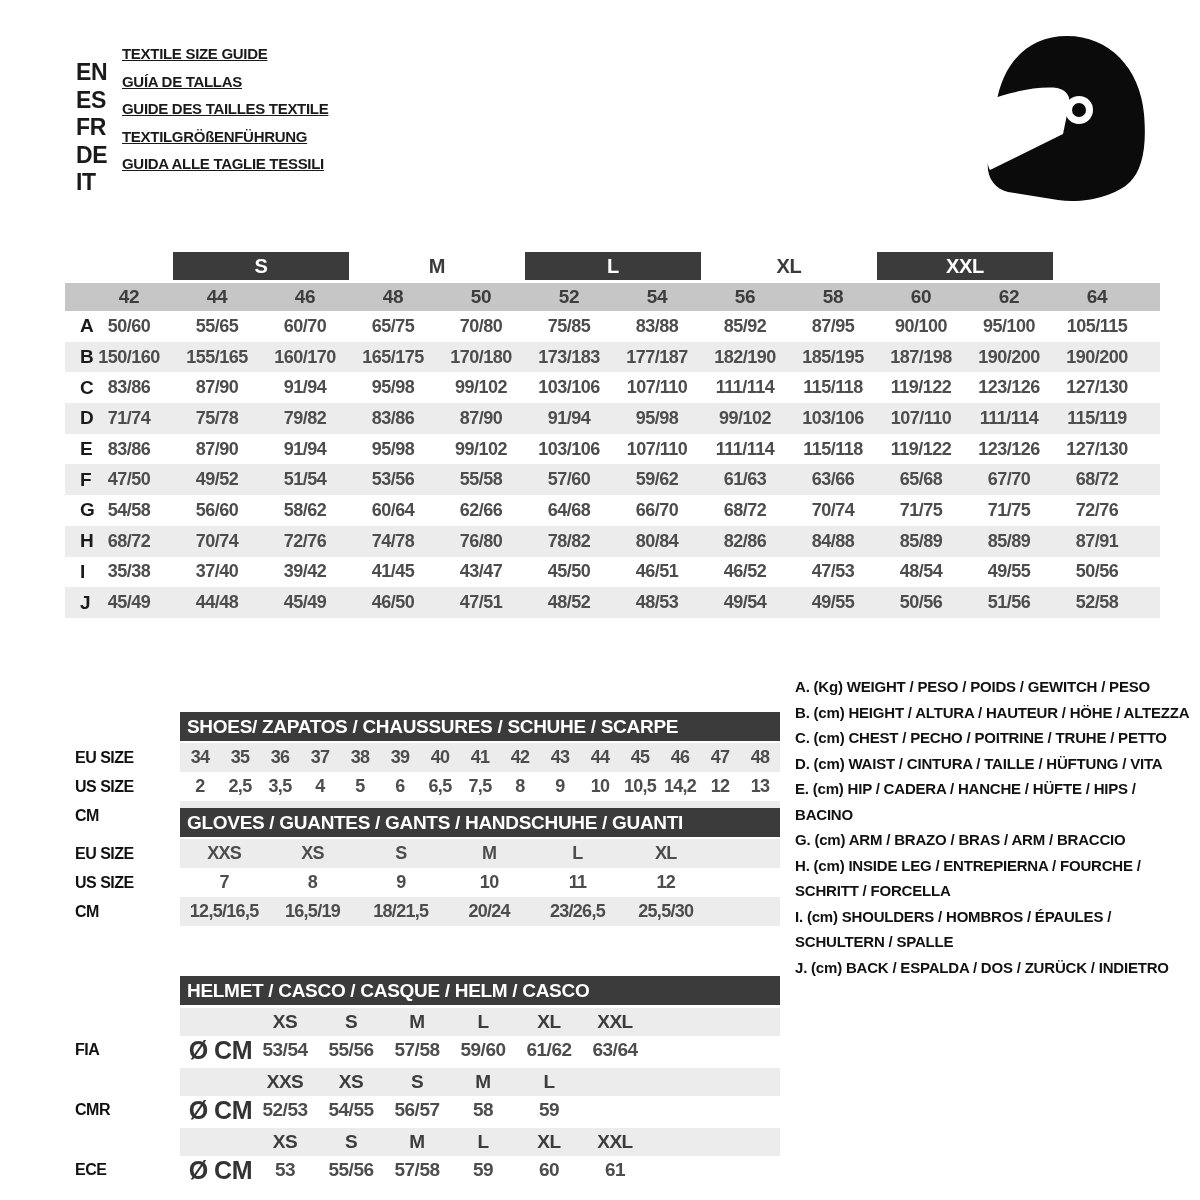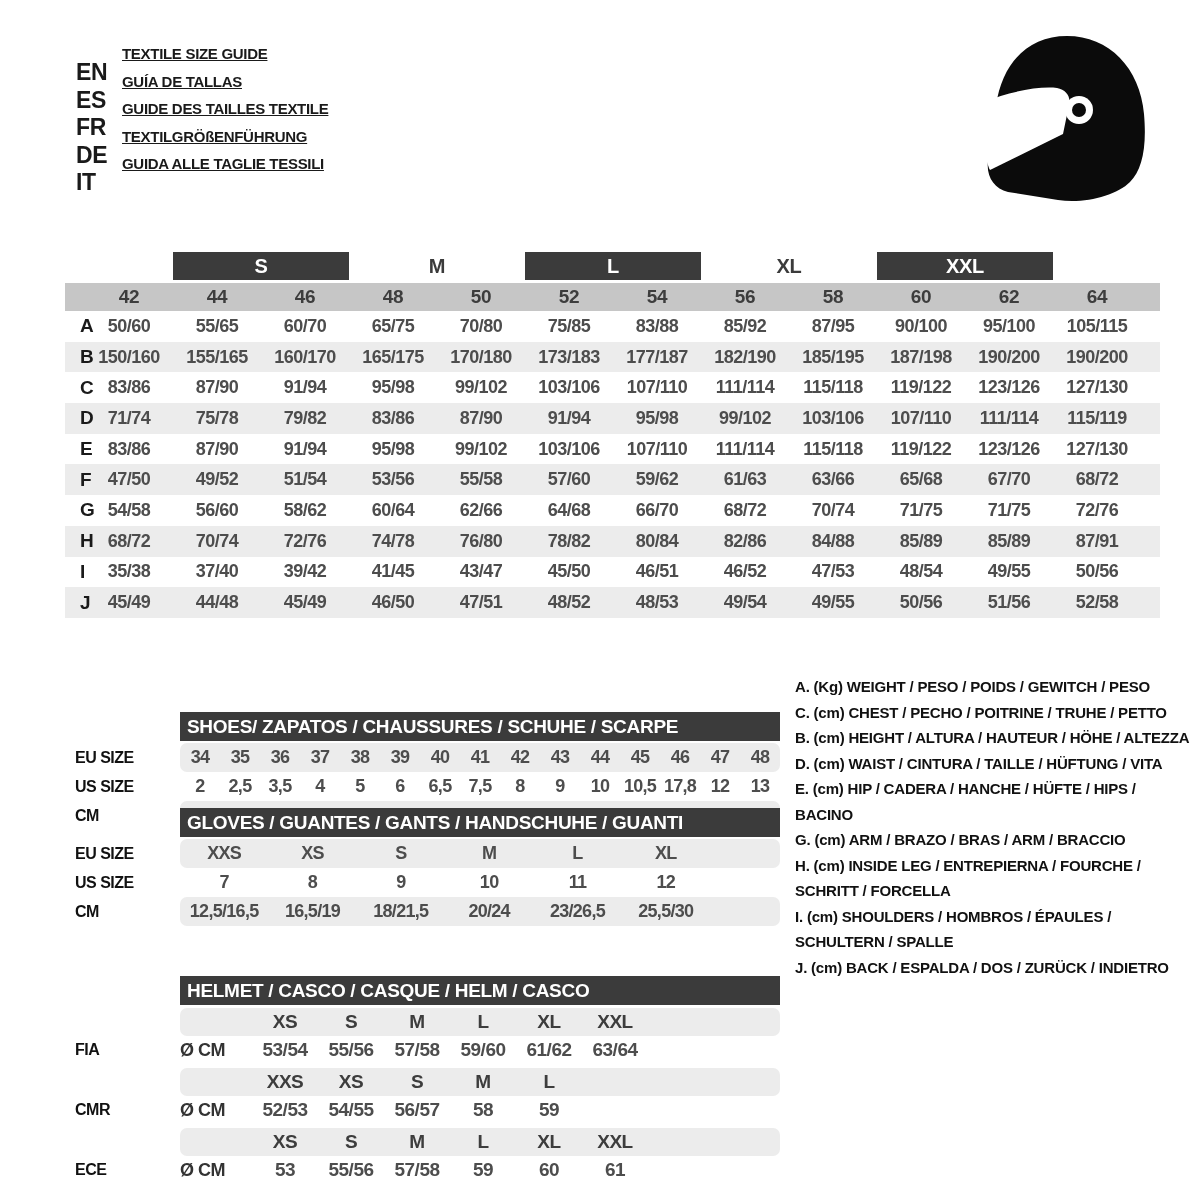--- a/index.html
+++ b/index.html
@@ -47,30 +47,30 @@
   #helmets{ top:976px; }
   .sec-bar { margin-left:115px; width:600px; height:29px; background:var(--c-dark,#3b3b3b);
              color:#fff; font-weight:bold; font-size:19px; letter-spacing:-0.3px;
              display:flex; align-items:center; padding-left:7px; }
   .sec-rows { display:flex; flex-direction:column; }
   .sec-row { position:relative; height:29px; }
   .sec-row.first { margin-top:2px; }
   .sec-label { position:absolute; left:10px; top:50%; transform:translateY(-50%);
                font-weight:bold; font-size:16px; letter-spacing:-0.5px; color:#111; }
   .sec-band { position:absolute; left:115px; top:0; width:600px; height:100%; }
-  .sec-band.shaded { background:var(--c-band,#ececec);border-radius:7px; }
+  .sec-band.shaded { background:var(--c-band,#ececec); }
   .sec-cells { display:flex; height:100%; align-items:center; }
   .sec-cells .scell { flex:1; text-align:center; font-weight:bold; font-size:18px;
                       color:var(--c-val,#4d4d4d); letter-spacing:-0.7px; }
   
   #helmets .sec-row { height:28px; }
   #helmets .sec-row.hdr { margin-top:3px; }
   #helmets .sec-row.hdr2 { margin-top:4px; }
   .hcells { display:flex; height:100%; align-items:center; }
-  .hunit { width:72px; text-align:left; font-weight:bold; font-size:18px;
+  .hunit { width:72px; text-align:right; font-weight:bold; font-size:25px;
            color:#333; letter-spacing:-0.5px; }
   .hcell { width:66px; text-align:center; font-weight:bold; font-size:19px;
            color:var(--c-val,#4d4d4d); letter-spacing:-0.5px; }
   .hcell.szhdr { color:#3d3d3d; }
 
   
   .legend { position:absolute; left:795px; top:674px; width:400px; }
   .legend-item { font-weight:bold; font-size:15px; line-height:25.5px;
                  letter-spacing:-0.2px; color:#111; }
 </style>
@@ -345,21 +345,21 @@
               <span class="scell">3,5</span>
               <span class="scell">4</span>
               <span class="scell">5</span>
               <span class="scell">6</span>
               <span class="scell">6,5</span>
               <span class="scell">7,5</span>
               <span class="scell">8</span>
               <span class="scell">9</span>
               <span class="scell">10</span>
               <span class="scell">10,5</span>
-              <span class="scell">17,8</span>
+              <span class="scell">14,2</span>
               <span class="scell">12</span>
               <span class="scell">13</span>
             </div>
          </div>
        </div>
         <div class="sec-row ">
          <span class="sec-label">CM</span>
          <div class="sec-band shaded">
            <div class="sec-cells" style="width:600px">
               <span class="scell">23</span>
@@ -508,22 +508,22 @@
               <span class="hcell">60</span>
               <span class="hcell">61</span>
             </div>
        </div>
      </div>
       </div>
   </div>
 
   <div class="legend" id="legendList">
       <div class="legend-item">A. (Kg) WEIGHT / PESO / POIDS / GEWITCH / PESO</div>
+      <div class="legend-item">B. (cm) HEIGHT / ALTURA / HAUTEUR / HÖHE / ALTEZZA</div>
       <div class="legend-item">C. (cm) CHEST / PECHO / POITRINE / TRUHE / PETTO</div>
-      <div class="legend-item">B. (cm) HEIGHT / ALTURA / HAUTEUR / HÖHE / ALTEZZA</div>
       <div class="legend-item">D. (cm) WAIST / CINTURA / TAILLE / HÜFTUNG / VITA</div>
       <div class="legend-item">E. (cm) HIP / CADERA / HANCHE / HÜFTE / HIPS / BACINO</div>
       <div class="legend-item">G. (cm) ARM / BRAZO / BRAS / ARM / BRACCIO</div>
       <div class="legend-item">H. (cm) INSIDE LEG / ENTREPIERNA / FOURCHE / SCHRITT / FORCELLA</div>
       <div class="legend-item">I. (cm) SHOULDERS / HOMBROS / ÉPAULES / SCHULTERN / SPALLE</div>
       <div class="legend-item">J. (cm) BACK / ESPALDA / DOS / ZURÜCK / INDIETRO</div>
     </div>
 
 </div>
 

